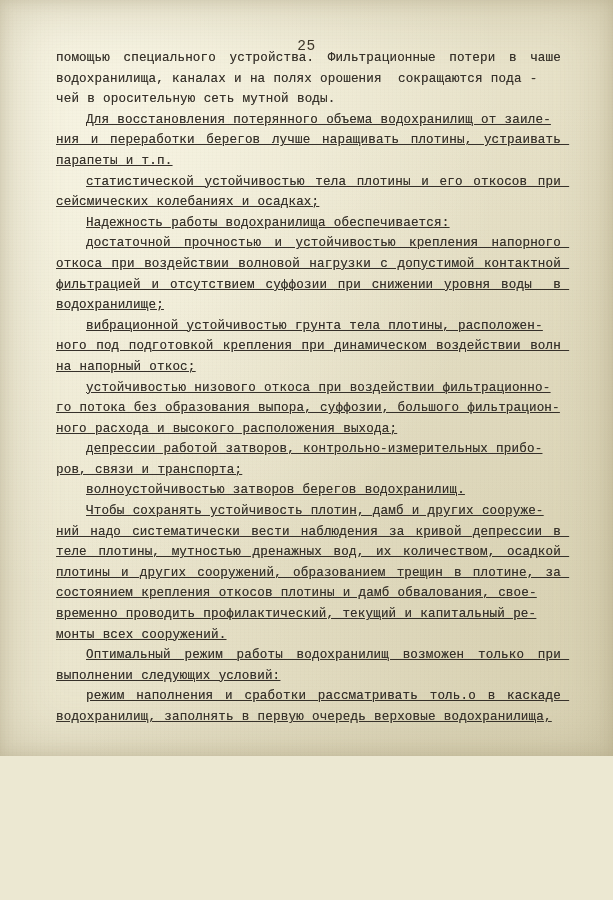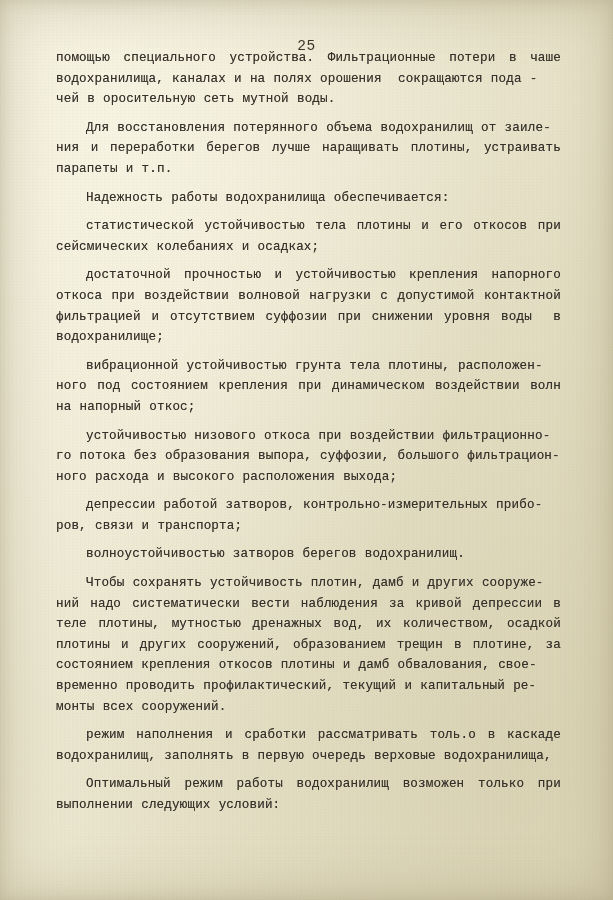--- a/index.html
+++ b/index.html
@@ -9,21 +9,21 @@
   body {
     width: 613px;
     height: 900px;
     background: #ece8d2;
     font-family: "Liberation Mono", "DejaVu Sans Mono", monospace;
     overflow: hidden;
   }
   .page {
     position: relative;
     width: 613px;
-    height: 900px;
+    height: 756px;
     background:
       radial-gradient(ellipse at 20% 15%, rgba(255,253,240,0.55) 0%, rgba(255,253,240,0) 55%),
       radial-gradient(ellipse at 85% 85%, rgba(190,180,140,0.30) 0%, rgba(190,180,140,0) 60%),
       linear-gradient(110deg, #efebd6 0%, #e9e4cc 45%, #e3ddc2 100%);
     box-sizing: border-box;
   }
   .grain {
     position: absolute;
     inset: 0;
     pointer-events: none;
@@ -59,55 +59,56 @@
     letter-spacing: 0.15px;
     text-align: justify;
     text-justify: inter-word;
   }
   .para {
     margin: 0 0 0px 0;
     white-space: pre-wrap;
     word-spacing: 0.4px;
   }
   .para + .para {
-    margin-top: 8px;
+    margin-top: 0px;
+    text-decoration: underline;
   }
   .indent {
     text-indent: 30px;
   }
   
   .body-text .para {
     text-shadow: 0 0 0.4px rgba(50,45,35,0.55);
   }
 </style>
 </head>
 <body>
 
 <div class="page">
   <div class="page-number">25</div>
 
   <div class="body-text">
     <p class="para">помощью специального устройства. Фильтрационные потери в чаше водохранилища, каналах и на полях орошения  сокращаются пода -
 чей в оросительную сеть мутной воды.</p>
     <p class="para indent">Для восстановления потерянного объема водохранилищ от заиле-
 ния и переработки берегов лучше наращивать плотины, устраивать парапеты и т.п.</p>
+    <p class="para indent">статистической устойчивостью тела плотины и его откосов при сейсмических колебаниях и осадках;</p>
     <p class="para indent">Надежность работы водохранилища обеспечивается:</p>
-    <p class="para indent">статистической устойчивостью тела плотины и его откосов при сейсмических колебаниях и осадках;</p>
     <p class="para indent">достаточной прочностью и устойчивостью крепления напорного откоса при воздействии волновой нагрузки с допустимой контактной фильтрацией и отсутствием суффозии при снижении уровня воды  в водохранилище;</p>
     <p class="para indent">вибрационной устойчивостью грунта тела плотины, расположен-
-ного под состоянием крепления при динамическом воздействии волн на напорный откос;</p>
+ного под подготовкой крепления при динамическом воздействии волн на напорный откос;</p>
     <p class="para indent">устойчивостью низового откоса при воздействии фильтрационно-
 го потока без образования выпора, суффозии, большого фильтрацион-
 ного расхода и высокого расположения выхода;</p>
     <p class="para indent">депрессии работой затворов, контрольно-измерительных прибо-
 ров, связи и транспорта;</p>
     <p class="para indent">волноустойчивостью затворов берегов водохранилищ.</p>
     <p class="para indent">Чтобы сохранять устойчивость плотин, дамб и других сооруже-
 ний надо систематически вести наблюдения за кривой депрессии в теле плотины, мутностью дренажных вод, их количеством, осадкой плотины и других сооружений, образованием трещин в плотине, за состоянием крепления откосов плотины и дамб обвалования, свое-
 временно проводить профилактический, текущий и капитальный ре-
 монты всех сооружений.</p>
+    <p class="para indent">Оптимальный режим работы водохранилищ возможен только при выполнении следующих условий:</p>
     <p class="para indent">режим наполнения и сработки рассматривать толь.о в каскаде водохранилищ, заполнять в первую очередь верховые водохранилища,</p>
-    <p class="para indent">Оптимальный режим работы водохранилищ возможен только при выполнении следующих условий:</p>
   </div>
 
   <div class="grain"></div>
   <div class="edge-shade"></div>
 </div>
 
 </body></html>

